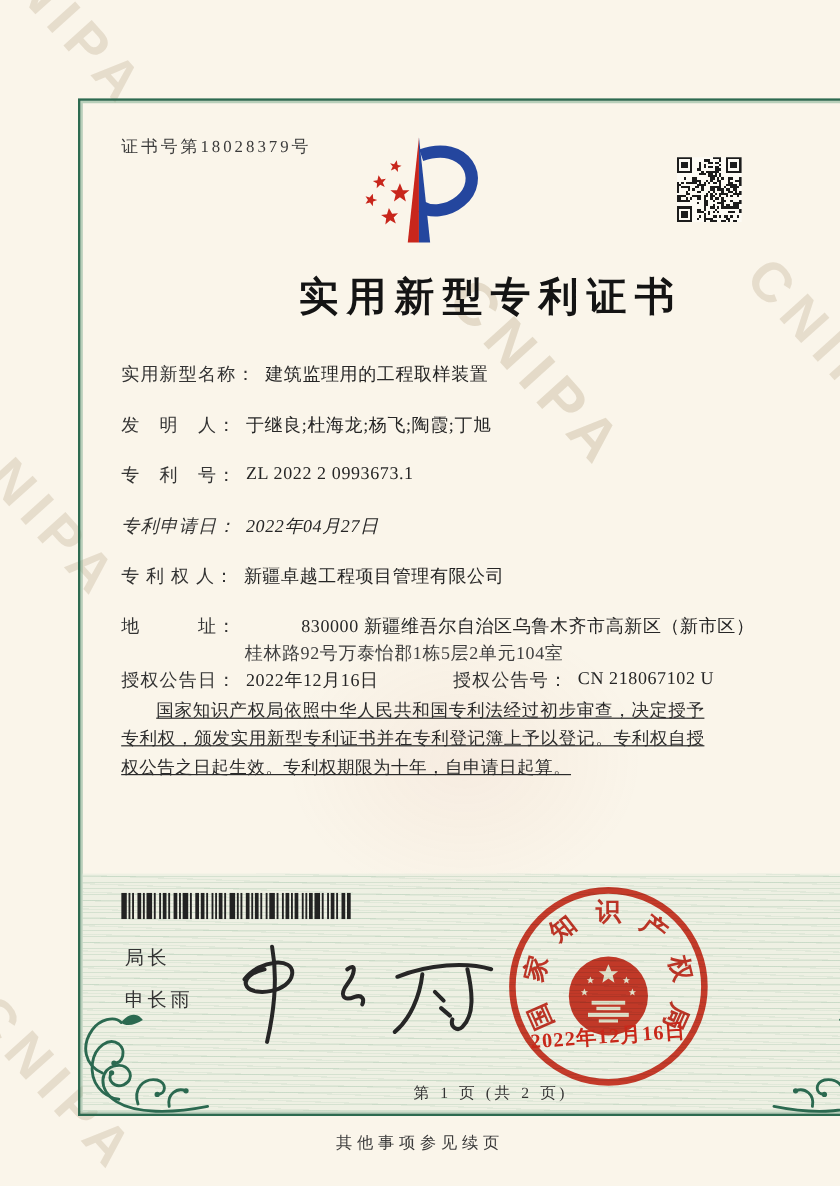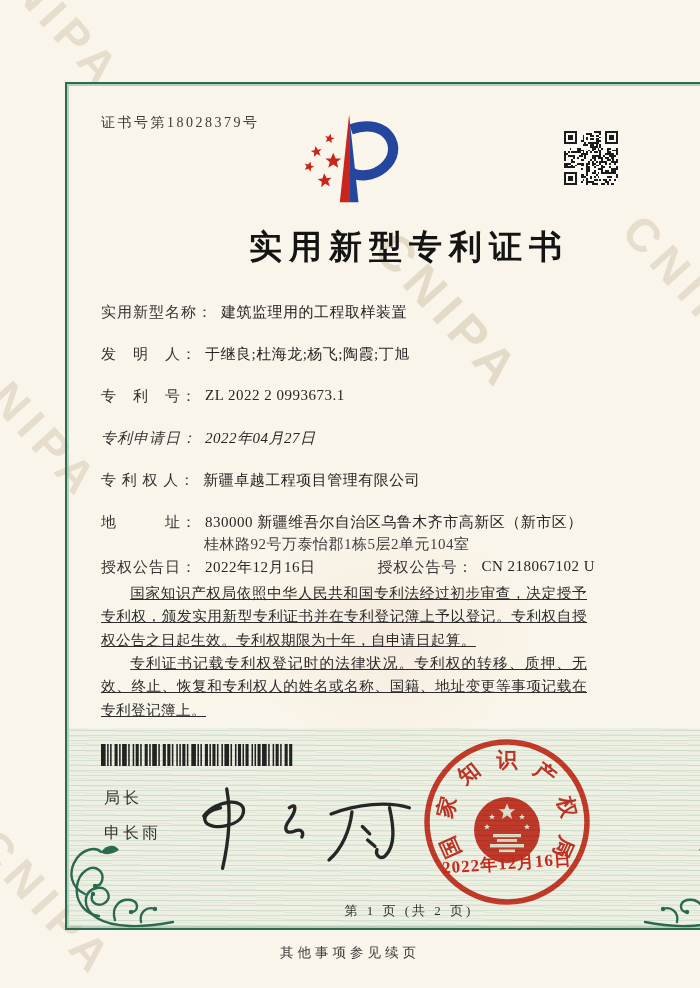--- a/index.html
+++ b/index.html
@@ -60,21 +60,21 @@
   .qr { position:absolute; left:497px; top:47px; width:54px; height:54px; z-index:2; }
   .title {
     position:absolute; left:0; right:0; top:141px;
     text-align:center; font-size:33px; font-weight:700;
     letter-spacing:7px; color:#141414; z-index:2;
   }
   .fields { position:absolute; left:34px; top:214px; right:26px; z-index:2; }
   .frow { position:absolute; left:0; display:flex; align-items:flex-start; font-size:15px; }
   .frow .lab { white-space:nowrap; letter-spacing:1px; color:#333; }
   .frow .val { margin-left:8px; color:#262626; letter-spacing:0.5px; }
-  .r1{top:5px;align-items:center;} .r2{top:47px;} .r3{top:89px;} .r4{top:131px;font-style:italic;} .r5{top:173px;} .r6{top:215px;} .r7{top:260px;text-align:right;}
+  .r1{top:5px;align-items:center;} .r2{top:47px;} .r3{top:89px;} .r4{top:131px;font-style:italic;} .r5{top:173px;} .r6{top:215px;gap:46px;} .r7{top:260px;text-align:right;}
   .addr2{ position:absolute; left:103px; top:237px; font-size:15px; color:#404040; letter-spacing:0.5px; }
   .pair2{ margin-left:62px; display:flex; }
   .paras { position:absolute; left:34px; top:498px; width:486px; z-index:2; }
   .paras p {
     font-size:14.6px; line-height:1.6; text-indent:2em;
     text-align:justify; color:#2b2b2b; letter-spacing:0.4px;text-decoration:underline;
   }
   .barcode { position:absolute; left:34px; top:660px; width:192px; height:22px; z-index:2; }
   .signer { position:absolute; left:37px; top:704px; z-index:2; font-size:16px; letter-spacing:3px; color:#333; }
   .signer div { margin-bottom:14px; }
@@ -439,21 +439,20 @@
       <span class="val">2022年12月16日</span>
       <span class="pair2">
         <span class="lab">授权公告号：</span>
         <span class="val">CN 218067102 U</span>
       </span>
     </div>
   </div>
 
   <div class="paras">
     <p>国家知识产权局依照中华人民共和国专利法经过初步审查，决定授予专利权，颁发实用新型专利证书并在专利登记簿上予以登记。专利权自授权公告之日起生效。专利权期限为十年，自申请日起算。</p>
-    <p>专利证书记载专利权登记时的法律状况。专利权的转移、质押、无效、终止、恢复和专利权人的姓名或名称、国籍、地址变更等事项记载在专利登记簿上。</p>
   </div>
 
   <svg class="barcode" viewBox="0 0 192 22" preserveAspectRatio="none" aria-hidden="true">
     <g class="bars" fill="#222">
         <rect x="0.00" y="0" width="4.65" height="22"></rect>
         <rect x="6.10" y="0" width="1.55" height="22"></rect>
         <rect x="9.10" y="0" width="1.55" height="22"></rect>
         <rect x="13.55" y="0" width="3.10" height="22"></rect>
         <rect x="18.10" y="0" width="1.55" height="22"></rect>
         <rect x="21.10" y="0" width="4.65" height="22"></rect>

